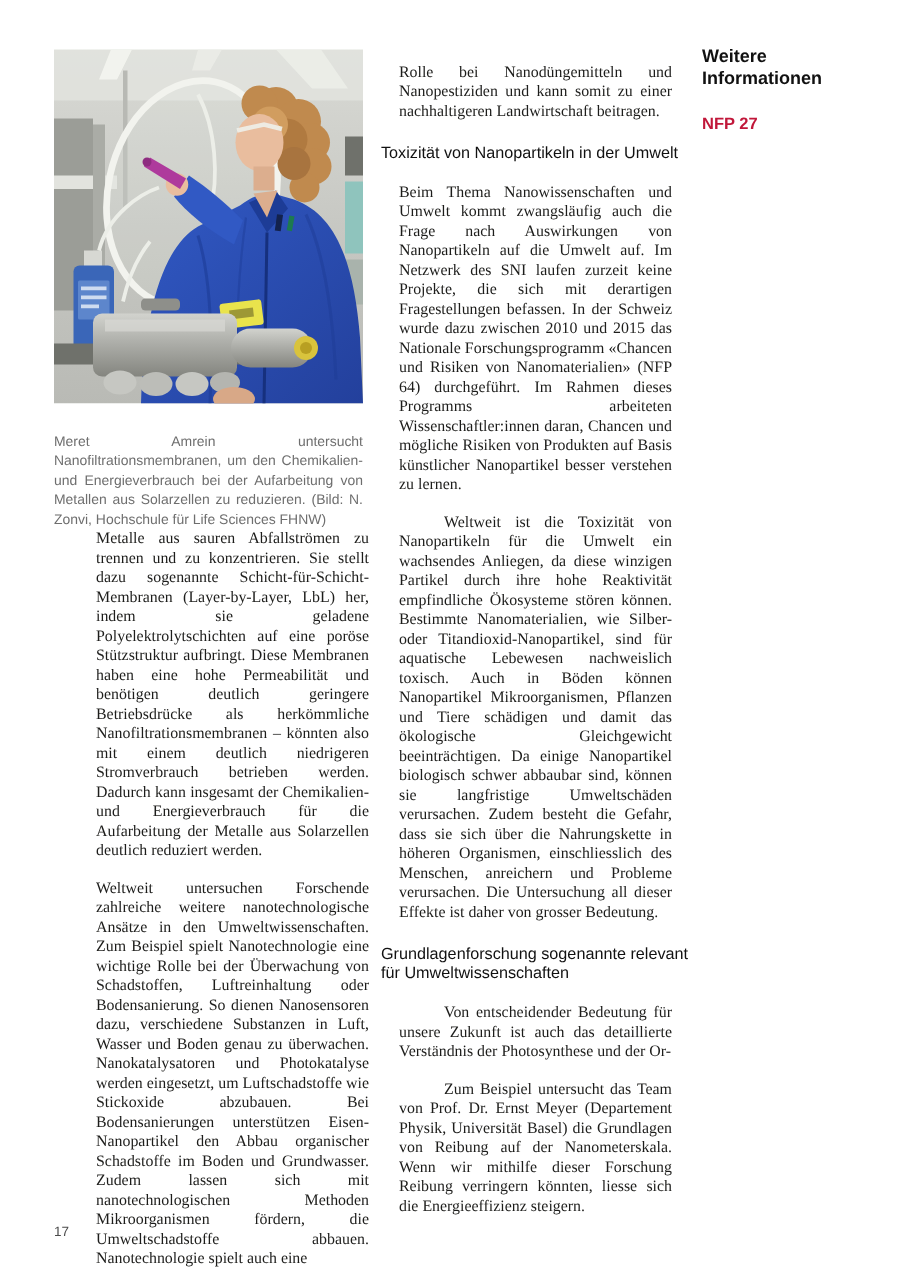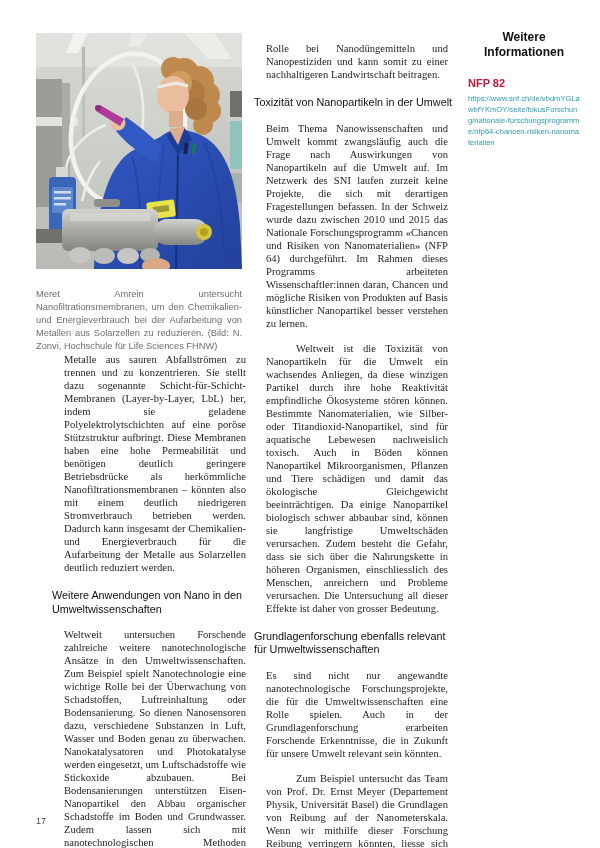--- a/index.html
+++ b/index.html
@@ -32,21 +32,21 @@
   .bodytext p.indent{text-indent:30px;}
   .subhead{
     margin:15px 0 3px 0;
     font-family:"Liberation Sans",sans-serif;
     font-size:10.8px;line-height:13.5px;font-weight:normal;color:#111;
   }
 
   
   .sidebar{left:468px;top:30px;width:112px;}
   .sidebar-heading{
-    margin:0;font-size:12px;line-height:15px;font-weight:bold;color:#111;text-align:center;
+    margin:0;font-size:12px;line-height:15px;font-weight:bold;color:#111;
   }
   .sidebar-linktitle{
     margin:17px 0 0 0;font-size:11px;line-height:13px;font-weight:bold;
     color:#c1173a;
   }
   .sidebar-url{
     display:block;margin-top:3px;
     font-size:7.6px;line-height:11px;color:#2e9bb3;
     word-break:break-all;text-decoration:none;
   }
@@ -174,35 +174,32 @@
 
       <rect x="58" y="166" width="26" height="8" rx="3" fill="#8e8f8a"></rect>
       <path d="M46,168 C50,150 56,138 64,128" fill="none" stroke="#eceee8" stroke-width="2.5"></path>
     </g>
   </svg>
   <figcaption class="caption">Meret Amrein untersucht Nanofiltrationsmembranen, um den Chemikalien- und Energieverbrauch bei der Aufarbeitung von Metallen aus Solarzellen zu reduzieren. (Bild: N. Zonvi, Hochschule für Life Sciences FHNW)</figcaption>
 </figure>
 
 <section class="abs col-left bodytext">
   <p>Metalle aus sauren Abfallströmen zu trennen und zu konzentrieren. Sie stellt dazu sogenannte Schicht-für-Schicht-Membranen (Layer-by-Layer, LbL) her, indem sie geladene Polyelektrolytschichten auf eine poröse Stützstruktur aufbringt. Diese Membranen haben eine hohe Permeabilität und benötigen deutlich geringere Betriebsdrücke als herkömmliche Nanofiltrationsmembranen – könnten also mit einem deutlich niedrigeren Stromverbrauch betrieben werden. Dadurch kann insgesamt der Chemikalien- und Energieverbrauch für die Aufarbeitung der Metalle aus Solarzellen deutlich reduziert werden.</p>
-  <h3 class="subhead">Weitere Anwendungen von Nano in den Umweltwissenschaften</h3>
   <p>Weltweit untersuchen Forschende zahlreiche weitere nanotechnologische Ansätze in den Umweltwissenschaften. Zum Beispiel spielt Nanotechnologie eine wichtige Rolle bei der Überwachung von Schadstoffen, Luftreinhaltung oder Bodensanierung. So dienen Nanosensoren dazu, verschiedene Substanzen in Luft, Wasser und Boden genau zu überwachen. Nanokatalysatoren und Photokatalyse werden eingesetzt, um Luftschadstoffe wie Stickoxide abzubauen. Bei Bodensanierungen unterstützen Eisen-Nanopartikel den Abbau organischer Schadstoffe im Boden und Grundwasser. Zudem lassen sich mit nanotechnologischen Methoden Mikroorganismen fördern, die Umweltschadstoffe abbauen. Nanotechnologie spielt auch eine</p>
 </section>
 
 <section class="abs col-mid bodytext">
   <p>Rolle bei Nanodüngemitteln und Nanopestiziden und kann somit zu einer nachhaltigeren Landwirtschaft beitragen.</p>
   <h3 class="subhead">Toxizität von Nanopartikeln in der Umwelt</h3>
   <p>Beim Thema Nanowissenschaften und Umwelt kommt zwangsläufig auch die Frage nach Auswirkungen von Nanopartikeln auf die Umwelt auf. Im Netzwerk des SNI laufen zurzeit keine Projekte, die sich mit derartigen Fragestellungen befassen. In der Schweiz wurde dazu zwischen 2010 und 2015 das Nationale Forschungsprogramm «Chancen und Risiken von Nanomaterialien» (NFP 64) durchgeführt. Im Rahmen dieses Programms arbeiteten Wissenschaftler:innen daran, Chancen und mögliche Risiken von Produkten auf Basis künstlicher Nanopartikel besser verstehen zu lernen.</p>
   <p class="indent">Weltweit ist die Toxizität von Nanopartikeln für die Umwelt ein wachsendes Anliegen, da diese winzigen Partikel durch ihre hohe Reaktivität empfindliche Ökosysteme stören können. Bestimmte Nanomaterialien, wie Silber- oder Titandioxid-Nanopartikel, sind für aquatische Lebewesen nachweislich toxisch. Auch in Böden können Nanopartikel Mikroorganismen, Pflanzen und Tiere schädigen und damit das ökologische Gleichgewicht beeinträchtigen. Da einige Nanopartikel biologisch schwer abbaubar sind, können sie langfristige Umweltschäden verursachen. Zudem besteht die Gefahr, dass sie sich über die Nahrungskette in höheren Organismen, einschliesslich des Menschen, anreichern und Probleme verursachen. Die Untersuchung all dieser Effekte ist daher von grosser Bedeutung.</p>
-  <h3 class="subhead">Grundlagenforschung ebenfalls relevant für Umweltwissenschaften</h3>
-  <p>Es sind nicht nur angewandte nanotechnologische Forschungsprojekte, die für die Umweltwissenschaften eine Rolle spielen. Auch in der Grundlagenforschung erarbeiten Forschende Erkenntnisse, die in Zukunft für unsere Umwelt relevant sein könnten.</p>
+  <h3 class="subhead">Grundlagenforschung sogenannte relevant für Umweltwissenschaften</h3>
+  <p class="indent">Von entscheidender Bedeutung für unsere Zukunft ist auch das detaillierte Verständnis der Photosynthese und der Or-</p>
   <p class="indent">Zum Beispiel untersucht das Team von Prof. Dr. Ernst Meyer (Departement Physik, Universität Basel) die Grundlagen von Reibung auf der Nanometerskala. Wenn wir mithilfe dieser Forschung Reibung verringern könnten, liesse sich die Energieeffizienz steigern.</p>
-  <p class="indent">Von entscheidender Bedeutung für unsere Zukunft ist auch das detaillierte Verständnis der Photosynthese und der Or-</p>
 </section>
 
 <aside class="abs sidebar">
   <h2 class="sidebar-heading">Weitere Informationen</h2>
-  <div class="sidebar-linktitle">NFP 82</div>
-  <a class="sidebar-url" href="#">https://www.snf.ch/de/vbdmYGLawbfYKmOY/seite/fokusForschung/nationale-forschungsprogramme/nfp64-chancen-risiken-nanomaterialien</a>
+  <div class="sidebar-linktitle">NFP 27</div>
 </aside>
 
 <div class="abs footer-left">17</div>
 <div class="abs footer-right">SNI INSight Dezember 2024</div>
 
 </body></html>

